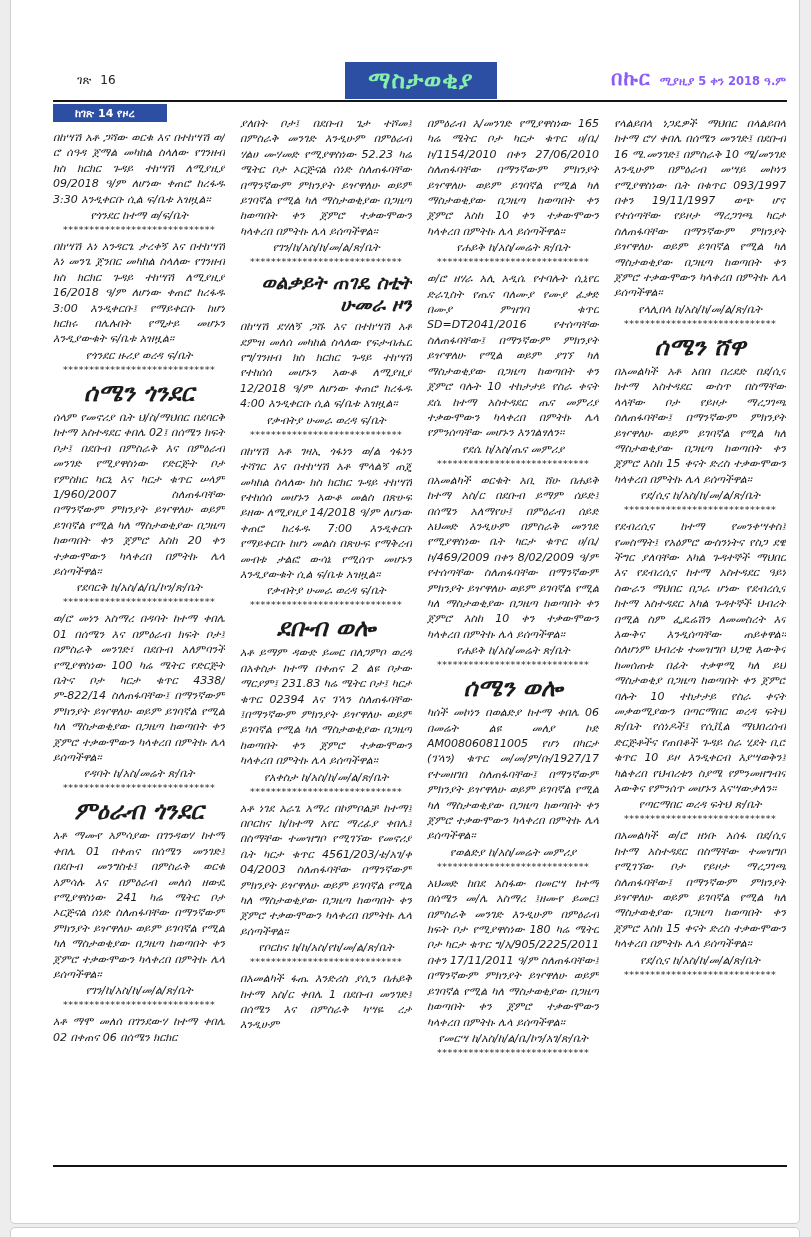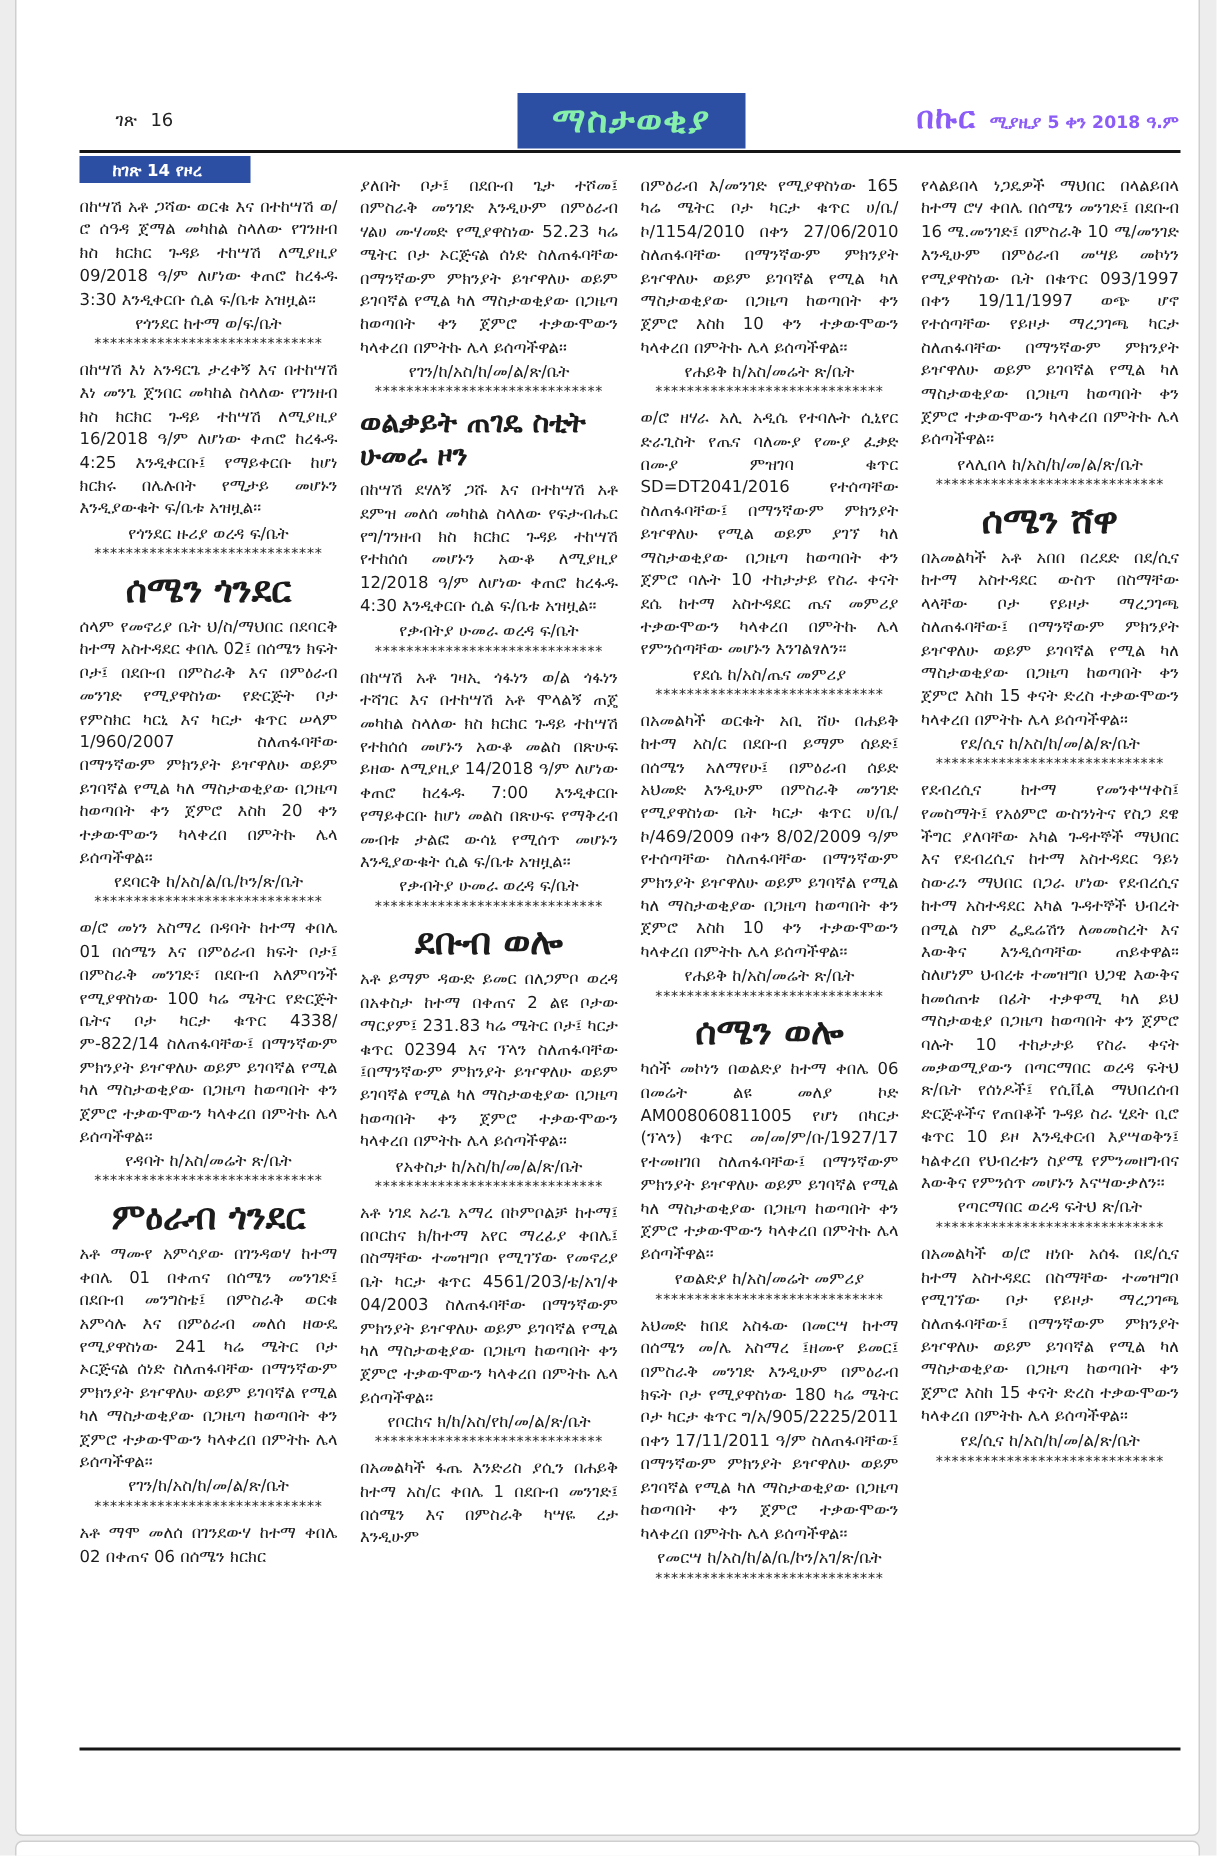--- a/index.html
+++ b/index.html
@@ -35,30 +35,30 @@
     position:absolute;left:38px;top:104px;width:114px;height:18px;
     background:#2d4fa3;color:#fff;font-weight:bold;font-size:11px;
     display:flex;align-items:center;padding-left:22px;box-sizing:border-box;
   }
 
   
   .columns{
     position:absolute;left:38px;top:104px;width:734px;height:1058px;
     display:flex;gap:15px;overflow:hidden;
   }
-  .col{width:172px;overflow:hidden;padding-top:12px;box-sizing:border-box;}
+  .col{width:172px;overflow:hidden;padding-top:12px;box-sizing:border-box;font-style:italic;}
   .col.first{padding-top:26px;}
   .art{font-size:11px;line-height:15.4px;text-align:justify;margin:0 0 1px;}
   .sign{font-size:11px;line-height:15px;text-align:center;margin:0;}
   .stars{
     font-size:9.5px;line-height:11px;text-align:center;letter-spacing:.5px;
     white-space:nowrap;overflow:hidden;margin:1px 0 4px;color:#222;
   }
   .h-big{font-size:24px;font-weight:bold;text-align:center;line-height:28px;margin:2px 0 3px;}
-  .h-med{font-size:19px;font-weight:bold;text-align:left;line-height:22px;margin:2px 0 4px;}
+  .h-med{font-size:19px;font-weight:bold;text-align:right;line-height:22px;margin:2px 0 4px;}
 
   .bottom-rule{position:absolute;left:38px;top:1165px;width:734px;height:2px;background:#151515;}
 </style>
 </head>
 <body>
 
 <div class="page-card"></div>
 <div class="next-card"></div>
 
 <div class="content">
@@ -76,42 +76,42 @@
 
   <div class="head-rule"></div>
 
   <div class="continued">ከገጽ 14 የዞረ</div>
 
   <div class="columns">
       <div class="col first">
         <div class="art">በከሣሽ አቶ ጋሻው ወርቁ እና በተከሣሽ ወ/ሮ ሰዓዳ ጀማል መካከል ስላለው የገንዘብ ክስ ክርክር ጉዳይ ተከሣሽ ለሚያዚያ 09/2018 ዓ/ም ለሆነው ቀጠሮ ከረፋዱ 3:30 እንዲቀርቡ ሲል ፍ/ቤቱ አዝዟል፡፡</div>
         <div class="sign">የጎንደር ከተማ ወ/ፍ/ቤት</div>
         <div class="stars">*****************************</div>
-        <div class="art">በከሣሽ እነ አንዳርጌ ታረቀኝ እና በተከሣሽ እነ መንጌ ጀንበር መካከል ስላለው የገንዘብ ክስ ክርክር ጉዳይ ተከሣሽ ለሚያዚያ 16/2018 ዓ/ም ለሆነው ቀጠሮ ከረፋዱ 4:25 እንዲቀርቡ፤ የማይቀርቡ ከሆነ ክርክሩ በሌሉበት የሚታይ መሆኑን እንዲያውቁት ፍ/ቤቱ አዝዟል፡፡</div>
+        <div class="art">በከሣሽ እነ አንዳርጌ ታረቀኝ እና በተከሣሽ እነ መንጌ ጀንበር መካከል ስላለው የገንዘብ ክስ ክርክር ጉዳይ ተከሣሽ ለሚያዚያ 16/2018 ዓ/ም ለሆነው ቀጠሮ ከረፋዱ 3:00 እንዲቀርቡ፤ የማይቀርቡ ከሆነ ክርክሩ በሌሉበት የሚታይ መሆኑን እንዲያውቁት ፍ/ቤቱ አዝዟል፡፡</div>
         <div class="sign">የጎንደር ዙሪያ ወረዳ ፍ/ቤት</div>
         <div class="stars">*****************************</div>
         <div class="h-big">ሰሜን ጎንደር</div>
         <div class="art">ሰላም የመኖሪያ ቤት ህ/ስ/ማህበር በደባርቅ ከተማ አስተዳደር ቀበሌ 02፤ በሰሜን ክፍት ቦታ፤ በደቡብ በምስራቅ እና በምዕራብ መንገድ የሚያዋስነው የድርጅት ቦታ የምስክር ካርኒ እና ካርታ ቁጥር ሠላም 1/960/2007 ስለጠፋባቸው በማንኛውም ምክንያት ይዦዋለሁ ወይም ይገባኛል የሚል ካለ ማስታወቂያው በጋዜጣ ከወጣበት ቀን ጀምሮ እስከ 20 ቀን ተቃውሞውን ካላቀረበ በምትኩ ሌላ ይሰጣችዋል፡፡</div>
         <div class="sign">የደባርቅ ከ/አስ/ል/ቤ/ኮን/ጽ/ቤት</div>
         <div class="stars">*****************************</div>
         <div class="art">ወ/ሮ መነን አስማረ በዳባት ከተማ ቀበሌ 01 በሰሜን እና በምዕራብ ክፍት ቦታ፤ በምስራቅ መንገድ፣ በደቡብ አለምባንች የሚያዋስነው 100 ካሬ ሜትር የድርጅት ቤትና ቦታ ካርታ ቁጥር 4338/ም-822/14 ስለጠፋባቸው፤ በማንኛውም ምክንያት ይዦዋለሁ ወይም ይገባኛል የሚል ካለ ማስታወቂያው በጋዜጣ ከወጣበት ቀን ጀምሮ ተቃውሞውን ካላቀረበ በምትኩ ሌላ ይሰጣችዋል፡፡</div>
         <div class="sign">የዳባት ከ/አስ/መሬት ጽ/ቤት</div>
         <div class="stars">*****************************</div>
         <div class="h-big">ምዕራብ ጎንደር</div>
         <div class="art">አቶ ማሙየ አምሳያው በገንዳወሃ ከተማ ቀበሌ 01 በቀጠና በሰሜን መንገድ፤ በደቡብ መንግስቴ፤ በምስራቅ ወርቁ አምሳሉ እና በምዕራብ መለሰ ዘውዴ የሚያዋስነው 241 ካሬ ሜትር ቦታ ኦርጅናል ሰነድ ስለጠፋባቸው በማንኛውም ምክንያት ይዦዋለሁ ወይም ይገባኛል የሚል ካለ ማስታወቂያው በጋዜጣ ከወጣበት ቀን ጀምሮ ተቃውሞውን ካላቀረበ በምትኩ ሌላ ይሰጣችዋል፡፡</div>
         <div class="sign">የገን/ከ/አስ/ከ/መ/ል/ጽ/ቤት</div>
         <div class="stars">*****************************</div>
         <div class="art">አቶ ማሞ መለሰ በገንደውሃ ከተማ ቀበሌ 02 በቀጠና 06 በሰሜን ክርክር</div>
       </div>
       <div class="col">
         <div class="art">ያለበት ቦታ፤ በደቡብ ጌታ ተሾመ፤ በምስራቅ መንገድ እንዲሁም በምዕራብ ሃልሀ ሙሃመድ የሚያዋስነው 52.23 ካሬ ሜትር ቦታ ኦርጅናል ሰነድ ስለጠፋባቸው በማንኛውም ምክንያት ይዦዋለሁ ወይም ይገባኛል የሚል ካለ ማስታወቂያው በጋዜጣ ከወጣበት ቀን ጀምሮ ተቃውሞውን ካላቀረበ በምትኩ ሌላ ይሰጣችዋል፡፡</div>
         <div class="sign">የገን/ከ/አስ/ከ/መ/ል/ጽ/ቤት</div>
         <div class="stars">*****************************</div>
         <div class="h-med">ወልቃይት ጠገዴ ስቲት ሁመራ ዞን</div>
-        <div class="art">በከሣሽ ደሃለኝ ጋሹ እና በተከሣሽ አቶ ደምዝ መለሰ መካከል ስላለው የፍታብሔር የግ/ገንዘብ ክስ ክርክር ጉዳይ ተከሣሽ የተከሰሰ መሆኑን አውቆ ለሚያዚያ 12/2018 ዓ/ም ለሆነው ቀጠሮ ከረፋዱ 4:30 እንዲቀርቡ ሲል ፍ/ቤቱ አዝዟል፡፡</div>
+        <div class="art">በከሣሽ ደሃለኝ ጋሹ እና በተከሣሽ አቶ ደምዝ መለሰ መካከል ስላለው የፍታብሔር የግ/ገንዘብ ክስ ክርክር ጉዳይ ተከሣሽ የተከሰሰ መሆኑን አውቆ ለሚያዚያ 12/2018 ዓ/ም ለሆነው ቀጠሮ ከረፋዱ 4:00 እንዲቀርቡ ሲል ፍ/ቤቱ አዝዟል፡፡</div>
         <div class="sign">የቃብትያ ሁመራ ወረዳ ፍ/ቤት</div>
         <div class="stars">*****************************</div>
         <div class="art">በከሣሽ አቶ ገዛኢ ጎፋነን ወ/ል ጎፋነን ተሻገር እና በተከሣሽ አቶ ሞላልኝ ጠጄ መካከል ስላለው ክስ ክርክር ጉዳይ ተከሣሽ የተከሰሰ መሆኑን አውቆ መልስ በጽሁፍ ይዘው ለሚያዚያ 14/2018 ዓ/ም ለሆነው ቀጠሮ ከረፋዱ 7:00 እንዲቀርቡ የማይቀርቡ ከሆነ መልስ በጽሁፍ የማቅረብ መብቱ ታልፎ ውሳኔ የሚሰጥ መሆኑን እንዲያውቁት ሲል ፍ/ቤቱ አዝዟል፡፡</div>
         <div class="sign">የቃብትያ ሁመራ ወረዳ ፍ/ቤት</div>
         <div class="stars">*****************************</div>
         <div class="h-big">ደቡብ ወሎ</div>
         <div class="art">አቶ ይማም ዳውድ ይመር በለጋምቦ ወረዳ በአቀስታ ከተማ በቀጠና 2 ልዩ ቦታው ማርያም፤ 231.83 ካሬ ሜትር ቦታ፤ ካርታ ቁጥር 02394 እና ፕላን ስለጠፋባቸው ፤በማንኛውም ምክንያት ይዦዋለሁ ወይም ይገባኛል የሚል ካለ ማስታወቂያው በጋዜጣ ከወጣበት ቀን ጀምሮ ተቃውሞውን ካላቀረበ በምትኩ ሌላ ይሰጣችዋል፡፡</div>
         <div class="sign">የአቀስታ ከ/አስ/ከ/መ/ል/ጽ/ቤት</div>
         <div class="stars">*****************************</div>
         <div class="art">አቶ ነገደ አራጌ አማረ በኮምቦልቻ ከተማ፤ በቦርከና ክ/ከተማ አየር ማረፊያ ቀበሌ፤ በስማቸው ተመዝግቦ የሚገኘው የመኖሪያ ቤት ካርታ ቁጥር 4561/203/ቴ/አገ/ቀ 04/2003 ስለጠፋባቸው በማንኛውም ምክንያት ይዦዋለሁ ወይም ይገባኛል የሚል ካለ ማስታወቂያው በጋዜጣ ከወጣበት ቀን ጀምሮ ተቃውሞውን ካላቀረበ በምትኩ ሌላ ይሰጣችዋል፡፡</div>

